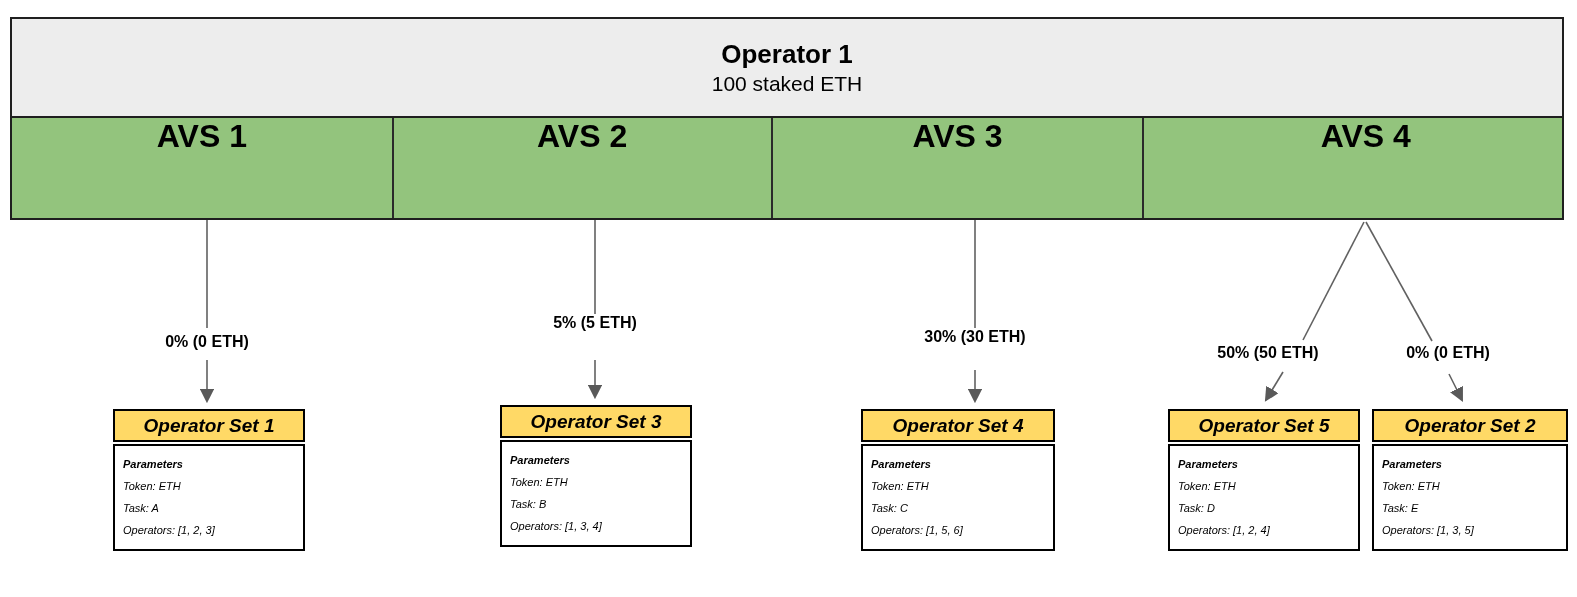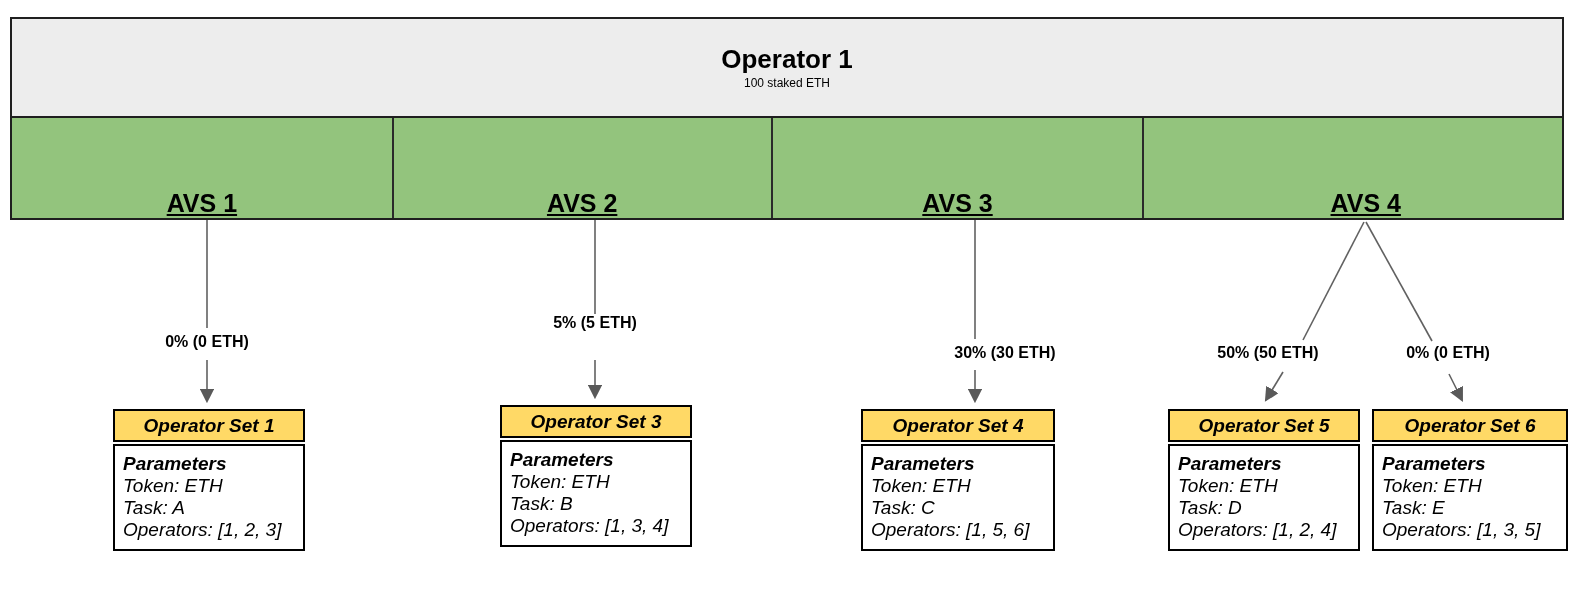--- a/index.html
+++ b/index.html
@@ -29,42 +29,41 @@
     align-items: center;
     justify-content: center;
     gap: 3px;
   }
   .op-title {
     font-size: 26px;
     font-weight: bold;
     line-height: 1.1;
   }
   .op-sub {
-    font-size: 12px;
+    font-size: 21px;
     line-height: 1.1;
   }
   
   .avs-row {
     position: absolute;
     left: 10px; top: 116px;
     width: 1554px; height: 104px;
     box-sizing: border-box;
     background: #93c47d;
     border: 2px solid #1f1f1f;
     display: flex;
   }
   .avs-cell {
     box-sizing: border-box;
     display: flex;
-    align-items: flex-end;
+    align-items: flex-start;
     justify-content: center;
-    font-size: 25px;
+    font-size: 32px;
     font-weight: bold;
     border-right: 2px solid #2a2a2a;
-    text-decoration: underline;
   }
   .avs-cell:last-child { border-right: none; margin-left: 25px; }
   .avs-cell.c1 { width: 388px; }
   .avs-cell.c2 { width: 385px; }
   .avs-cell.c3 { width: 378px; }
   .avs-cell.c4 { width: 399px; }
   
   .arrows {
     position: absolute;
     left: 0; top: 0;
@@ -97,21 +96,21 @@
     align-items: center;
     justify-content: center;
     font-size: 19px;
     font-weight: bold;
   }
   .opset-body {
     box-sizing: border-box;
     background: #ffffff;
     border: 2px solid #000000;
     padding: 7px 8px 8px 8px;
-    font-size: 19px;
+    font-size: 11px;
     line-height: 22px;
   }
   .opset-body .params { font-weight: bold; }
 </style>
 </head>
 <body>
 
 <div class="stage">
 
   <div class="op-box">
@@ -152,21 +151,21 @@
 
     <line x1="1364" y1="222" x2="1303" y2="340" stroke="#616161" stroke-width="1.6"></line>
     <line x1="1283" y1="372" x2="1266" y2="400" stroke="#616161" stroke-width="1.6" marker-end="url(#ah)"></line>
 
     <line x1="1366" y1="222" x2="1432" y2="341" stroke="#616161" stroke-width="1.6"></line>
     <line x1="1449" y1="374" x2="1462" y2="400" stroke="#616161" stroke-width="1.6" marker-end="url(#ah)"></line>
   </svg>
 
   <div class="alloc-label" style="left:207px; top:333px;">0% (0 ETH)</div>
   <div class="alloc-label" style="left:595px; top:314px;">5% (5 ETH)</div>
-  <div class="alloc-label" style="left:975px; top:344px;margin-left:30px;">30% (30 ETH)</div>
+  <div class="alloc-label" style="left:975px; top:328px;">30% (30 ETH)</div>
   <div class="alloc-label" style="left:1268px; top:344px;">50% (50 ETH)</div>
   <div class="alloc-label" style="left:1448px; top:344px;">0% (0 ETH)</div>
 
   <div class="opset" style="left:113px; top:409px;">
     <div class="opset-header">Operator Set 1</div>
     <div class="opset-body">
       <div class="params">Parameters</div>
       <div>Token: ETH</div>
       <div>Task: A</div>
       <div>Operators: [1, 2, 3]</div>
@@ -197,21 +196,21 @@
     <div class="opset-header">Operator Set 5</div>
     <div class="opset-body">
       <div class="params">Parameters</div>
       <div>Token: ETH</div>
       <div>Task: D</div>
       <div>Operators: [1, 2, 4]</div>
     </div>
   </div>
 
   <div class="opset" style="left:1372px; top:409px; width:196px;">
-    <div class="opset-header">Operator Set 6</div>
+    <div class="opset-header">Operator Set 2</div>
     <div class="opset-body">
       <div class="params">Parameters</div>
       <div>Token: ETH</div>
       <div>Task: E</div>
       <div>Operators: [1, 3, 5]</div>
     </div>
   </div>
 
 </div>
 

